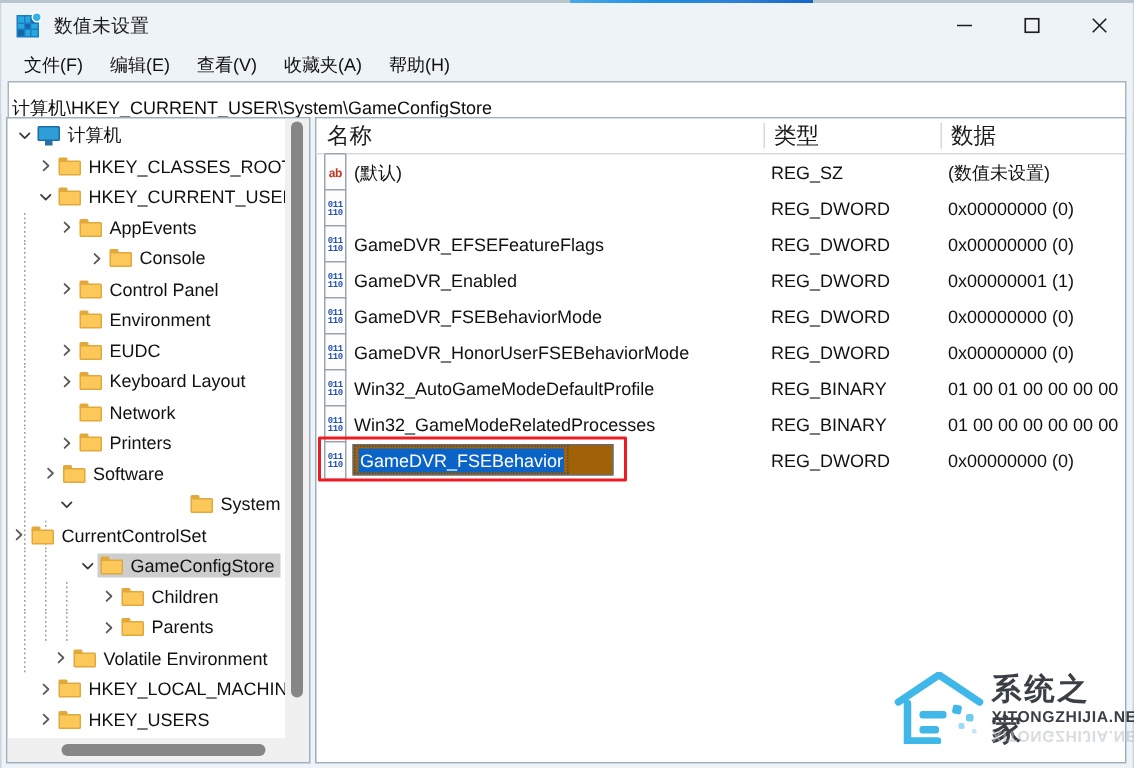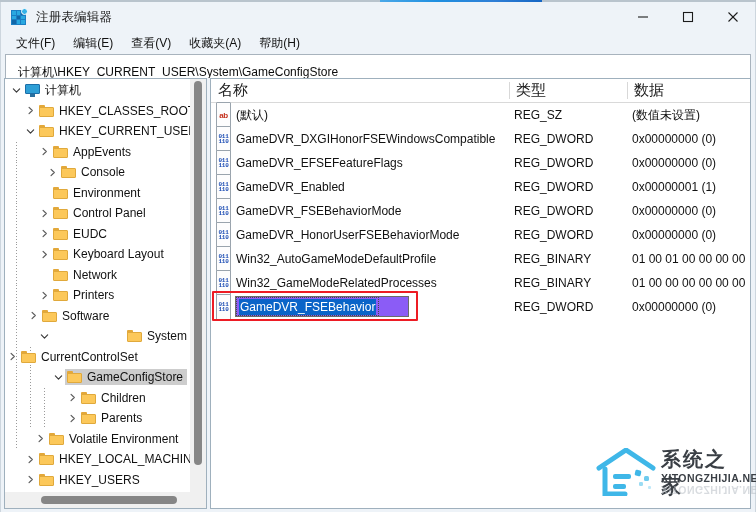--- a/index.html
+++ b/index.html
@@ -37,21 +37,21 @@
   .winbtn{width:45px;height:30px;display:flex;align-items:center;justify-content:center;color:#1c1c1c;}
   .winbtn svg{display:block;}
 
   
   .menubar{height:22px;display:flex;align-items:center;background:#eef3f8;padding-left:6px;}
   .menuitem{font-size:12px;color:#111;padding:2px 9px;}
 
   
   .addrwrap{height:22px;background:#eef3f8;padding:0 4px 2px 4px;box-sizing:border-box;}
   .addrbar{height:36px;background:#ffffff;border:1px solid #a8b3bd;box-sizing:border-box;
-    display:flex;align-items:center;padding-left:12px;font-size:12px;color:#0c0c0c;}
+    display:flex;align-items:center;padding-left:2px;font-size:12px;color:#0c0c0c;}
 
   
   .panes{position:absolute;left:3px;top:76px;width:750px;height:431px;display:flex;}
   .tree-pane{position:relative;width:203px;height:431px;background:#ffffff;
     border:1px solid #9fb0bd;box-sizing:border-box;overflow:hidden;}
   .splitter{width:3px;height:431px;background:#eef3f8;}
   .list-pane{position:relative;width:541px;height:431px;background:#ffffff;
     border:1px solid #9fb0bd;box-sizing:border-box;overflow:hidden;}
 
   
@@ -96,21 +96,21 @@
     font-size:6px;line-height:5px;font-family:"Liberation Mono","DejaVu Sans Mono",monospace;
     font-weight:bold;display:flex;flex-direction:column;justify-content:center;align-items:center;
     letter-spacing:-0.3px;overflow:hidden;}
   .vicon.ab{color:#c5321e;font-family:"Liberation Sans",sans-serif;font-size:8px;line-height:9px;
     justify-content:center;}
   .vicon.bin{color:#1f4fb5;}
   .vname{font-size:12px;color:#111;line-height:14px;}
 
   
   .renamebox{position:absolute;left:5px;top:1px;height:21px;width:174px;
-    border:1px solid #6b6b6b;background:#8b5cf6;box-sizing:border-box;display:flex;align-items:center;}
+    border:1px solid #6b6b6b;background:#a16207;box-sizing:border-box;display:flex;align-items:center;}
   .renamebox .inner{margin-left:1px;height:17px;display:flex;align-items:center;
     outline:1px dotted #4a4a4a;outline-offset:0px;padding:0 2px;box-sizing:border-box;}
   .renamesel{background:#0a64c8;color:#ffffff;font-size:12px;line-height:14px;padding:1px 1px;}
   .redbox{position:absolute;left:1px;top:-4px;width:206px;height:30px;
     border:2px solid #ed1c24;box-sizing:border-box;border-radius:1px;}
 
   
   .wm{position:absolute;right:8px;bottom:10px;width:152px;height:62px;}
   .wm .house{position:absolute;left:0;top:8px;width:62px;height:48px;}
   .wm .cn{position:absolute;left:66px;top:6px;font-size:20px;font-weight:bold;color:#3a3f45;
@@ -139,21 +139,21 @@
             <i class="dk"></i>
             <i></i>
             <i class="dk"></i>
             <i></i>
             <i class="dk"></i>
             <i></i>
             <i></i>
           </div>
         <div class="dot"></div>
       </div>
-      <div class="title-text">注册表编辑器</div>
+      <div class="title-text">数值未设置</div>
       <div class="winbtns">
         <div class="winbtn">
           <svg width="12" height="12" viewBox="0 0 12 12">
               <line x1="1" y1="6" x2="11" y2="6" stroke="#1c1c1c" stroke-width="1.1"></line>
             </svg>
         </div>
         <div class="winbtn">
           <svg width="12" height="12" viewBox="0 0 12 12">
               <rect x="1.5" y="1.5" width="9" height="9" fill="none" stroke="#1c1c1c" stroke-width="1.1"></rect>
             </svg>
@@ -235,59 +235,59 @@
                 </svg>
               </span>
               <span class="tlabelbox">
                 <span class="folder">
                   <span class="tab"></span>
                   <span class="body"></span>
                 </span>
                 <span class="tlabel">AppEvents</span>
               </span>
             </div>
-            <div class="tnode" style="padding-left: 40px;">
+            <div class="tnode" style="padding-left: 52px;">
               <span class="guide" style="left:11px"></span>
               <span class="exp">
                 <svg width="9" height="9" viewBox="0 0 10 10">
                   <path d="M3.4 1.5 L7 5 L3.4 8.5" fill="none" stroke="#5a5a5a" stroke-width="1.3" stroke-linecap="round" stroke-linejoin="round"></path>
                 </svg>
               </span>
               <span class="tlabelbox">
                 <span class="folder">
                   <span class="tab"></span>
                   <span class="body"></span>
                 </span>
                 <span class="tlabel">Console</span>
               </span>
             </div>
             <div class="tnode" style="padding-left: 32px;">
               <span class="guide" style="left:11px"></span>
+              <span class="exp">
+                <svg width="9" height="9" viewBox="0 0 10 10">
+                  <path d="M3.4 1.5 L7 5 L3.4 8.5" fill="none" stroke="#5a5a5a" stroke-width="1.3" stroke-linecap="round" stroke-linejoin="round"></path>
+                </svg>
+              </span>
+              <span class="tlabelbox">
+                <span class="folder">
+                  <span class="tab"></span>
+                  <span class="body"></span>
+                </span>
+                <span class="tlabel">Control Panel</span>
+              </span>
+            </div>
+            <div class="tnode" style="padding-left: 32px;">
+              <span class="guide" style="left:11px"></span>
               <span class="exp"></span>
               <span class="tlabelbox">
                 <span class="folder">
                   <span class="tab"></span>
                   <span class="body"></span>
                 </span>
                 <span class="tlabel">Environment</span>
-              </span>
-            </div>
-            <div class="tnode" style="padding-left: 32px;">
-              <span class="guide" style="left:11px"></span>
-              <span class="exp">
-                <svg width="9" height="9" viewBox="0 0 10 10">
-                  <path d="M3.4 1.5 L7 5 L3.4 8.5" fill="none" stroke="#5a5a5a" stroke-width="1.3" stroke-linecap="round" stroke-linejoin="round"></path>
-                </svg>
-              </span>
-              <span class="tlabelbox">
-                <span class="folder">
-                  <span class="tab"></span>
-                  <span class="body"></span>
-                </span>
-                <span class="tlabel">Control Panel</span>
               </span>
             </div>
             <div class="tnode" style="padding-left: 32px;">
               <span class="guide" style="left:11px"></span>
               <span class="exp">
                 <svg width="9" height="9" viewBox="0 0 10 10">
                   <path d="M3.4 1.5 L7 5 L3.4 8.5" fill="none" stroke="#5a5a5a" stroke-width="1.3" stroke-linecap="round" stroke-linejoin="round"></path>
                 </svg>
               </span>
               <span class="tlabelbox">
@@ -519,21 +519,20 @@
               </div>
               <div class="c-type">REG_SZ</div>
               <div class="c-data">(数值未设置)</div>
             </div>
             <div class="lrow">
               <div class="c-name">
                 <span class="vicon bin">
                   <span>011</span>
                   <span>110</span>
                 </span>
-                <span class="vname">GameDVR_DXGIHonorFSEWindowsCompatible</span>
               </div>
               <div class="c-type">REG_DWORD</div>
               <div class="c-data">0x00000000 (0)</div>
             </div>
             <div class="lrow">
               <div class="c-name">
                 <span class="vicon bin">
                   <span>011</span>
                   <span>110</span>
                 </span>

